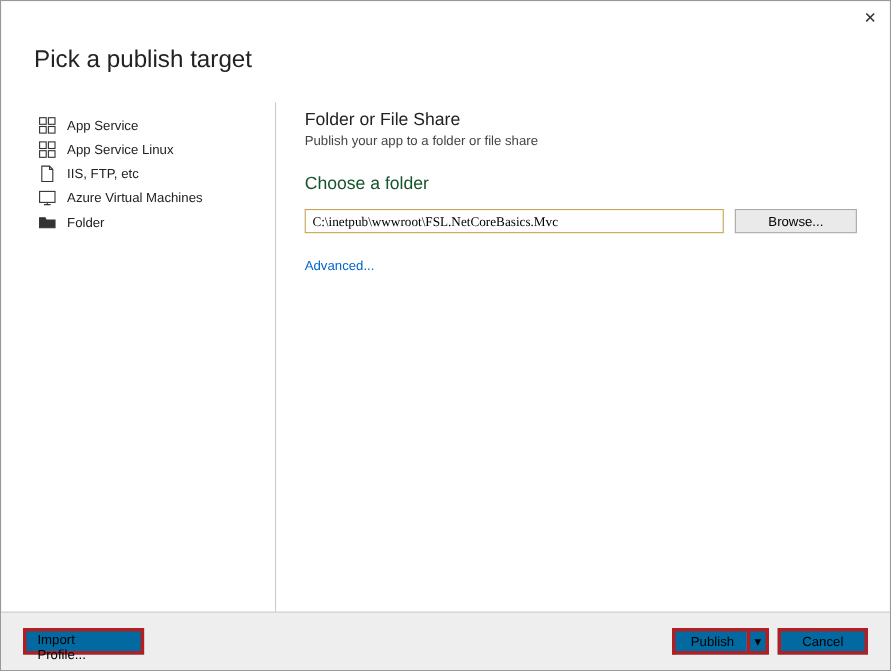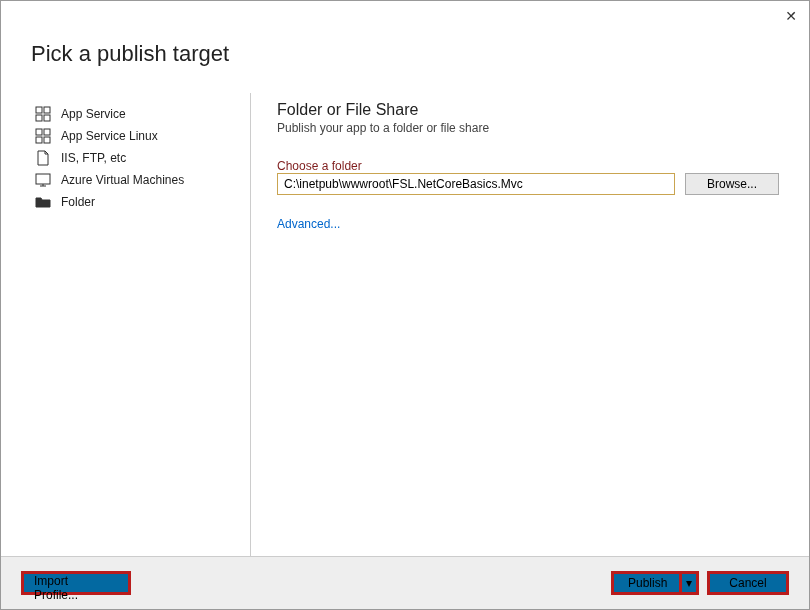--- a/index.html
+++ b/index.html
@@ -73,40 +73,40 @@
       font-weight: 400;
       color: #222;
       margin-bottom: 2px;
     }
     .main-subtitle {
       font-size: 12px;
       color: #444;
       margin-bottom: 24px;
     }
     .field-label {
-      font-size: 12px;
-      color: #7f1d1d;
-      margin-bottom: 0;
+      font-size: 16px;
+      color: #14532d;
+      margin-bottom: 13px;
     }
     .folder-row {
       display: flex;
       gap: 10px;
       align-items: stretch;
     }
     .folder-input {
       flex: 1;
       border: 1px solid #c9a450;
       padding: 3px 6px;
-      font-family: Liberation Sans, sans-serif;
+      font-family: Liberation Serif, serif;
       font-size: 12px;
       height: 22px;
       outline: none;
     }
     .browse-btn {
-      width: 94px;
+      width: 111px;
       background: #eaeaea;
       border: 1px solid #aaa;
       font-family: inherit;
       font-size: 12px;
       cursor: pointer;
       height: 22px;
     }
     .advanced-link {
       display: inline-block;
       margin-top: 22px;

